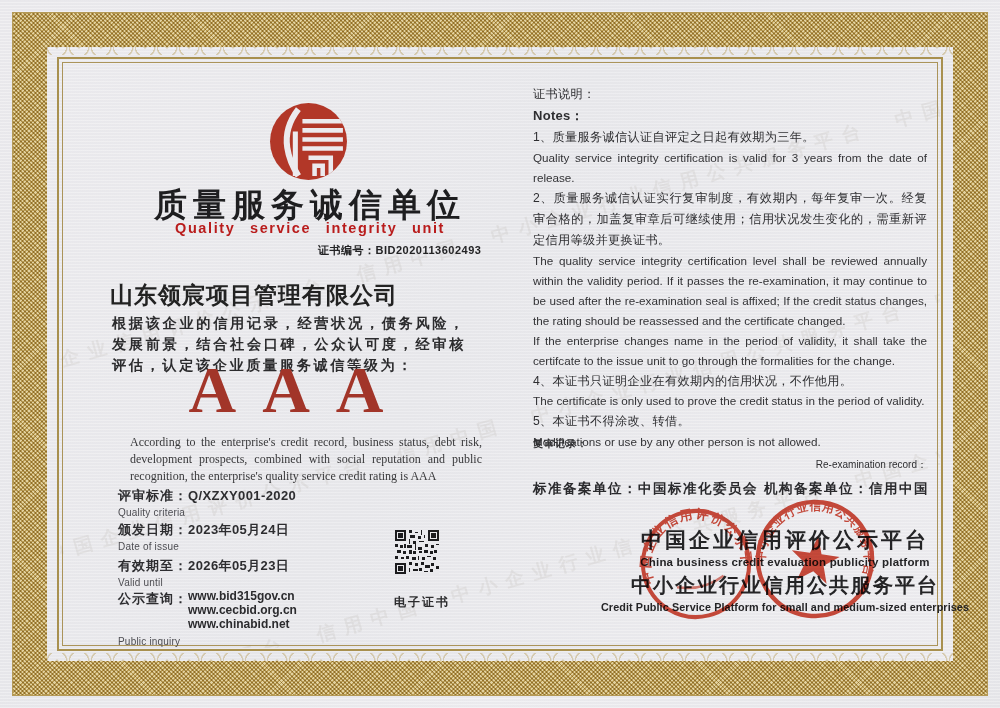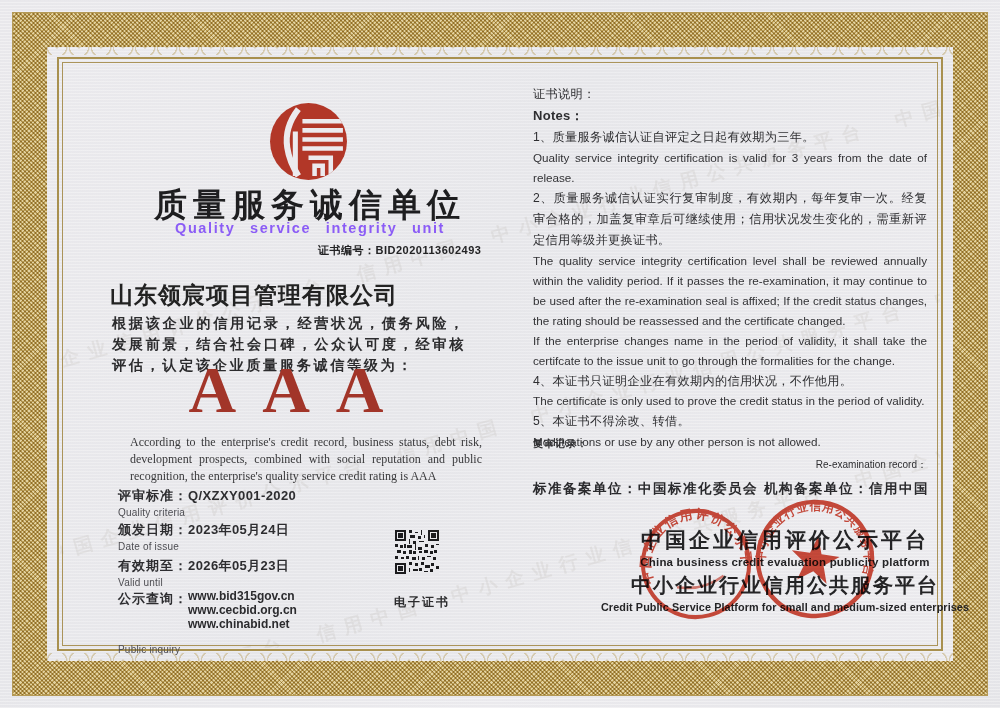--- a/index.html
+++ b/index.html
@@ -46,21 +46,21 @@
     color:rgba(140,130,105,.10);transform:rotate(-16deg);font-weight:700;
   }
   
   .logo{position:absolute;left:268px;top:101px;width:81px;height:81px;}
   .title-cn{
     position:absolute;left:140px;top:183px;width:340px;text-align:center;
     font-size:33px;font-weight:800;letter-spacing:6px;color:#1e1e20;
   }
   .title-en{
     position:absolute;left:140px;top:220px;width:340px;text-align:center;
-    font-size:14.5px;font-weight:700;letter-spacing:1.6px;word-spacing:9px;color:#8b5cf6;
+    font-size:14.5px;font-weight:700;letter-spacing:1.6px;word-spacing:9px;color:#b91c1c;
   }
   .cert-no{
     position:absolute;left:318px;top:243px;font-size:11px;font-weight:700;
     letter-spacing:.5px;color:#232325;
   }
   .company{
     position:absolute;left:110px;top:280px;width:352px;text-align:left;
     font-size:23px;font-weight:700;letter-spacing:1px;color:#222;
   }
   .statement-cn{
@@ -173,21 +173,21 @@
 <div class="fld" style="top:557px">
   <span class="cn">有效期至：</span><span class="val">2026年05月23日</span>
   <div class="en">Valid until</div>
 </div>
 <div class="fld sites" style="top:590px">
   <span class="cn" style="vertical-align:top">公示查询：</span><span class="val-stack">
     <div>www.bid315gov.cn</div>
     <div>www.cecbid.org.cn</div>
     <div>www.chinabid.net</div>
   </span>
-  <div class="en" style="margin-top:12px">Public inquiry</div>
+  <div class="en" style="margin-top:4px">Public inquiry</div>
 </div>
 
 <div class="qr-wrap">
   <svg viewBox="0 0 29 29" shape-rendering="crispEdges">
     <rect width="29" height="29" fill="#e9e9ec"></rect>
     <g fill="#1c1c1e">
       <rect x="0" y="0" width="7" height="7"></rect>
         <rect x="22" y="0" width="7" height="7"></rect>
         <rect x="0" y="22" width="7" height="7"></rect>
       <rect x="1" y="1" width="5" height="5" fill="#e9e9ec"></rect>

